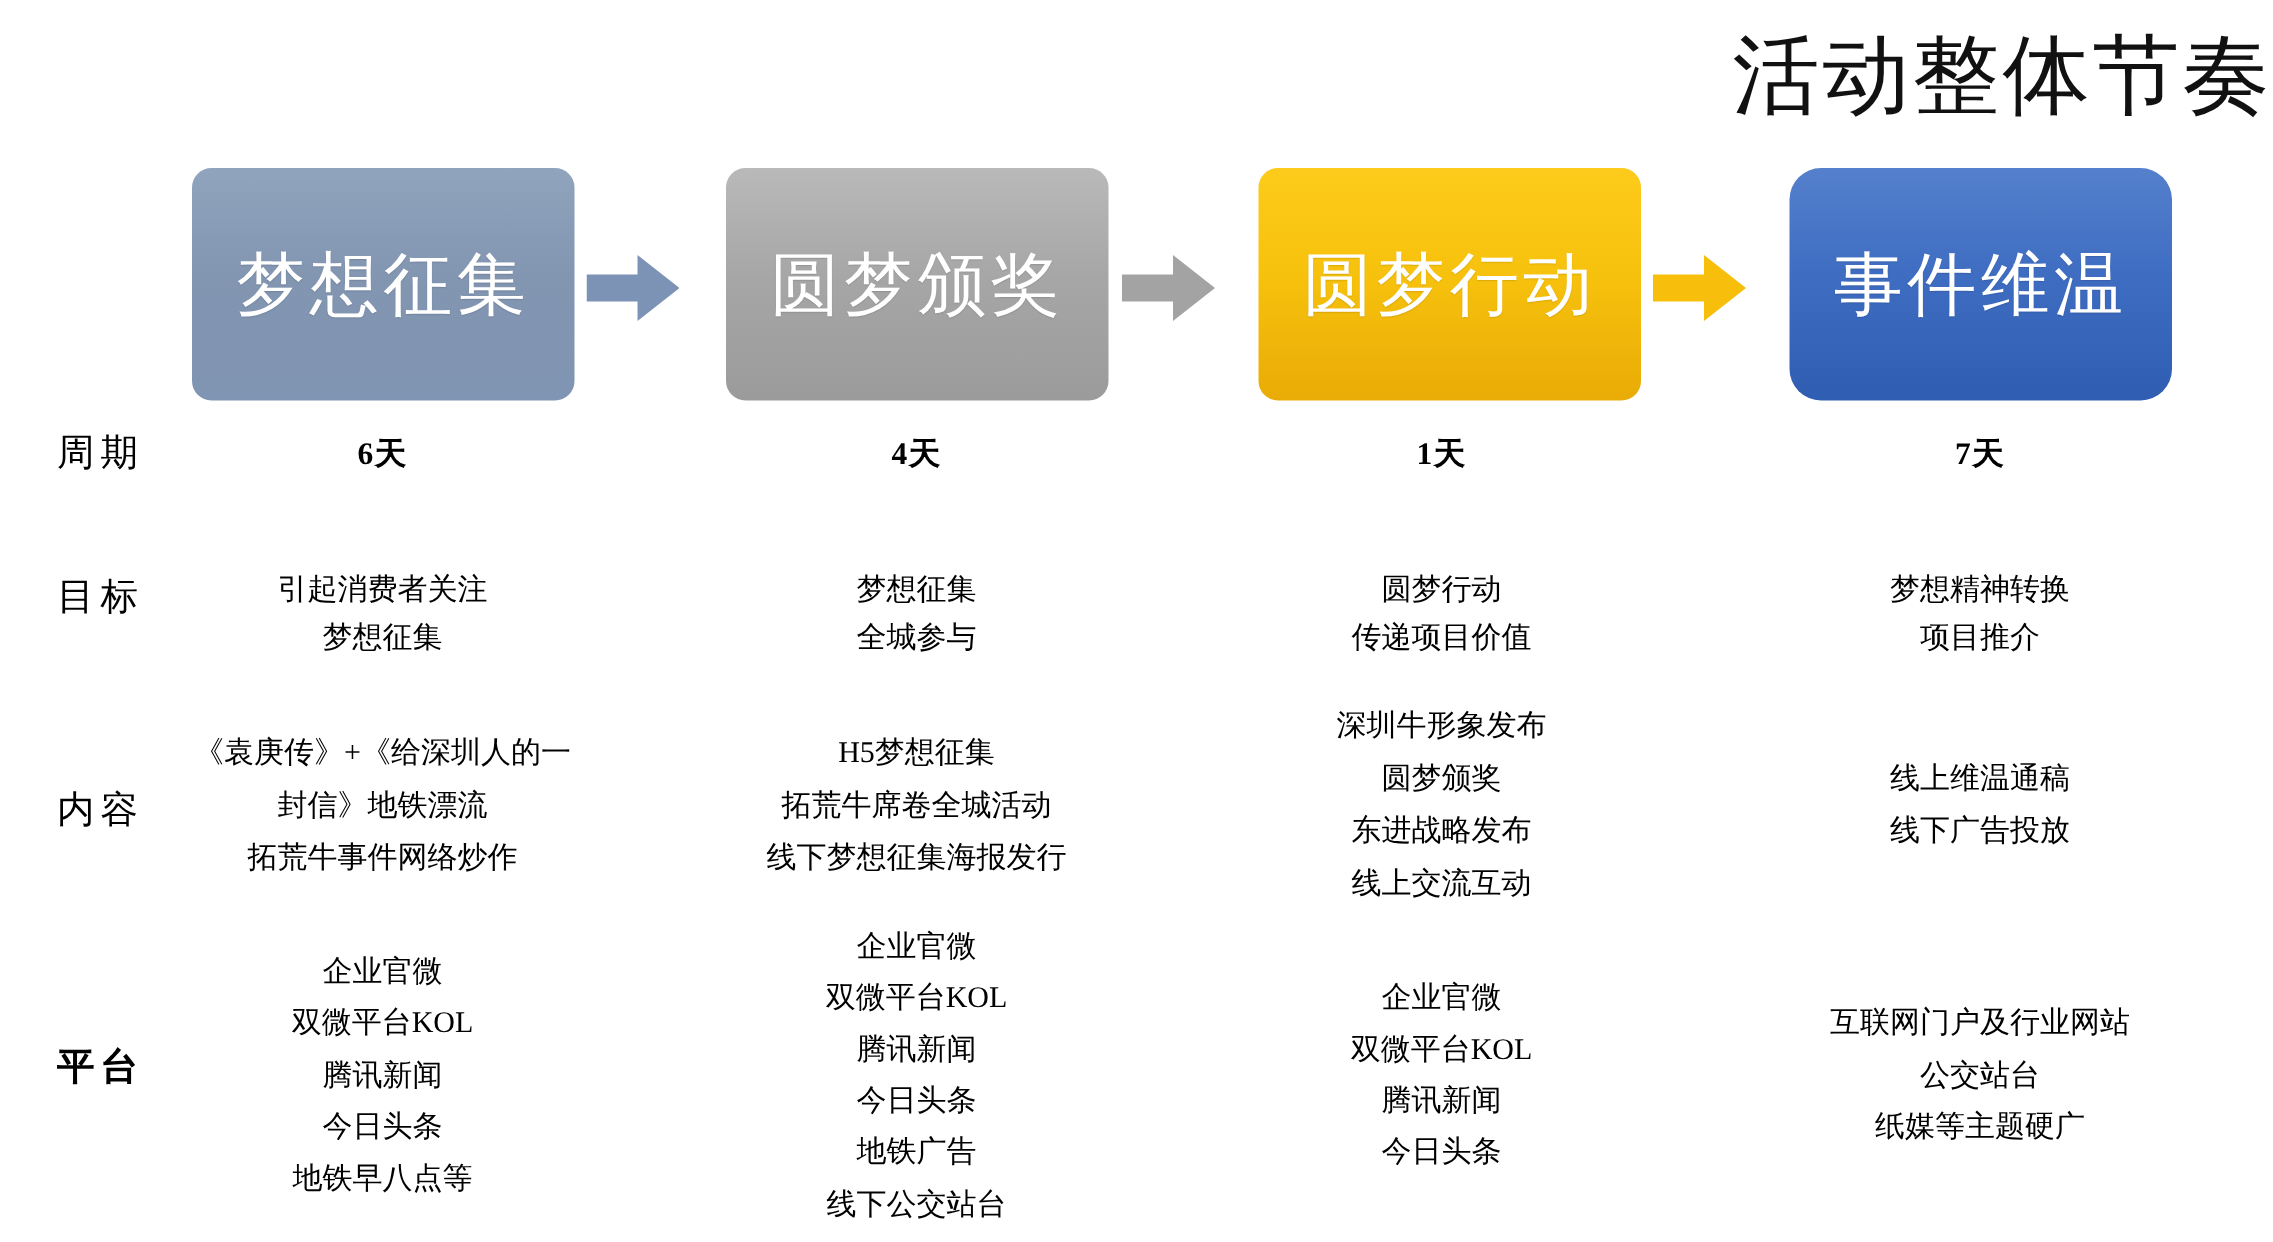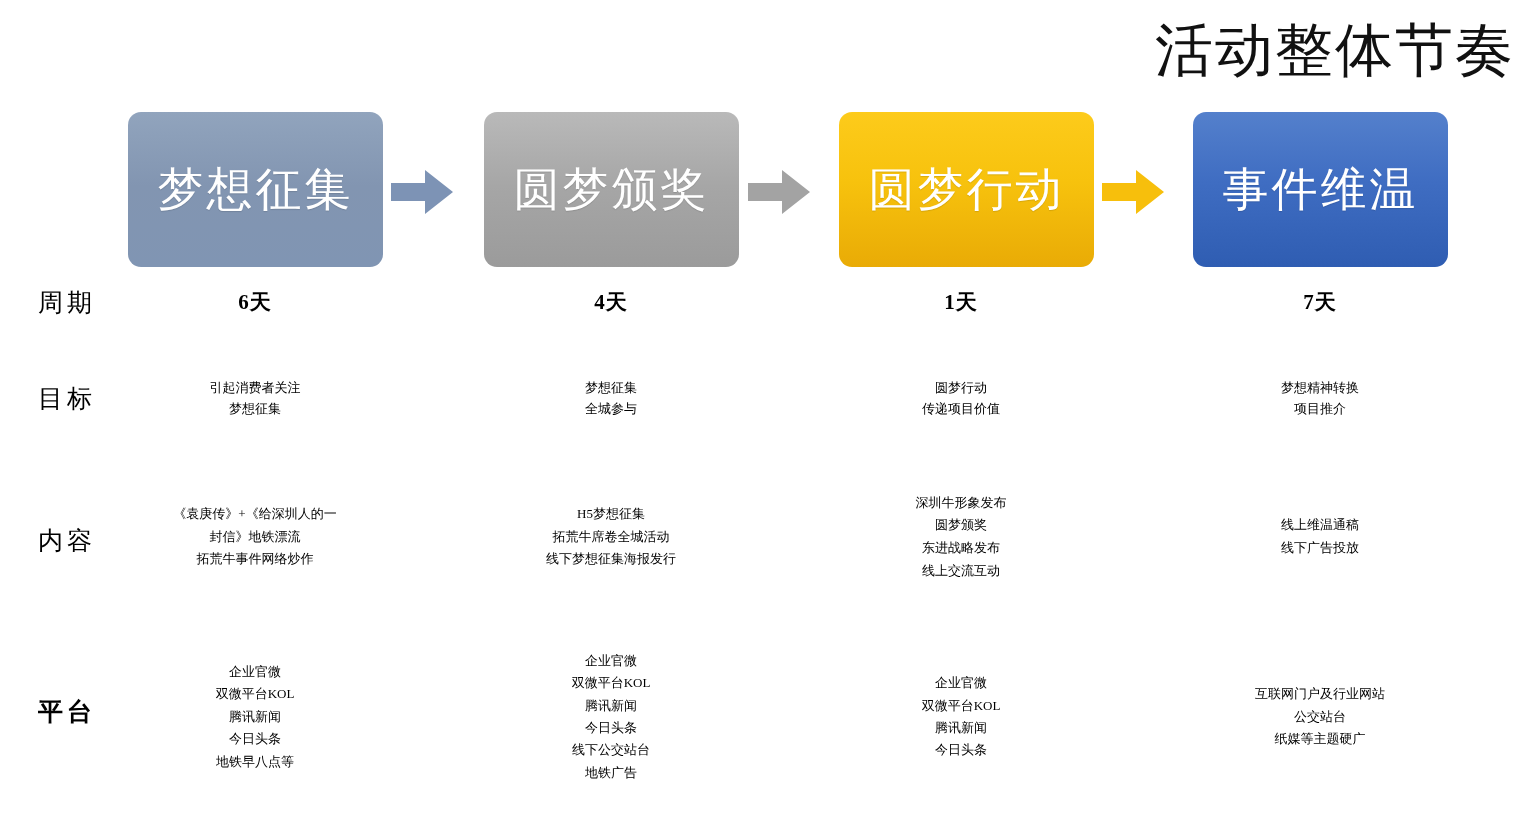--- a/index.html
+++ b/index.html
@@ -55,21 +55,21 @@
     color: #ffffff;
     font-size: 46px;
     letter-spacing: 3px;
     line-height: 1;
     font-family: "Liberation Serif", "DejaVu Serif", serif;
     text-shadow: 0 1px 1px rgba(0,0,0,0.12);
   }
   .stage-box.s1 { left: 128px; background: linear-gradient(180deg, #91a4bd 0%, #8295b1 48%, #8095b3 100%); }
   .stage-box.s2 { left: 484px; background: linear-gradient(180deg, #b9b9b9 0%, #a6a6a6 48%, #9b9b9b 100%); }
   .stage-box.s3 { left: 839px; background: linear-gradient(180deg, #fdcb1b 0%, #f7c20d 45%, #e9ab06 100%); }
-  .stage-box.s4 { left: 1193px; background: linear-gradient(180deg, #5480cc 0%, #3f6dc2 45%, #2f5db2 100%); }
+  .stage-box.s4 { left: 1193px; background: linear-gradient(180deg, #5480cc 0%, #3f6dc2 45%, #2f5db2 100%); border-radius: 21px; }
 
   .stage-arrow {
     position: absolute;
     top: 58px;
     width: 62px;
     height: 44px;
   }
   .stage-arrow.a1 { left: 391px; }
   .stage-arrow.a2 { left: 748px; }
   .stage-arrow.a3 { left: 1102px; }
@@ -95,21 +95,21 @@
   }
   .row-label.r-cycle    { top: 21px; }
   .row-label.r-goal     { top: 117px; }
   .row-label.r-content  { top: 259px; }
   .row-label.r-platform { top: 430px; font-weight: bold; }
 
   .cell {
     position: absolute;
     width: 300px;
     text-align: center;
-    font-size: 13px;
+    font-size: 20px;
     line-height: 1.62;
     color: #000000;
   }
   .cell .ln { display: block; white-space: nowrap; }
 
   
   .c1 { left: 105px; }
   .c2 { left: 461px; }
   .c3 { left: 811px; }
   .c4 { left: 1170px; }
@@ -245,22 +245,22 @@
         <span class="ln">今日头条</span>
         <span class="ln">地铁早八点等</span>
       </div>
   </div>
   <div class="platform-wrap c2">
     <div class="cell platform">
         <span class="ln">企业官微</span>
         <span class="ln">双微平台KOL</span>
         <span class="ln">腾讯新闻</span>
         <span class="ln">今日头条</span>
+        <span class="ln">地铁广告</span>
         <span class="ln">线下公交站台</span>
-        <span class="ln">地铁广告</span>
       </div>
   </div>
   <div class="platform-wrap c3">
     <div class="cell platform">
         <span class="ln">企业官微</span>
         <span class="ln">双微平台KOL</span>
         <span class="ln">腾讯新闻</span>
         <span class="ln">今日头条</span>
       </div>
   </div>

